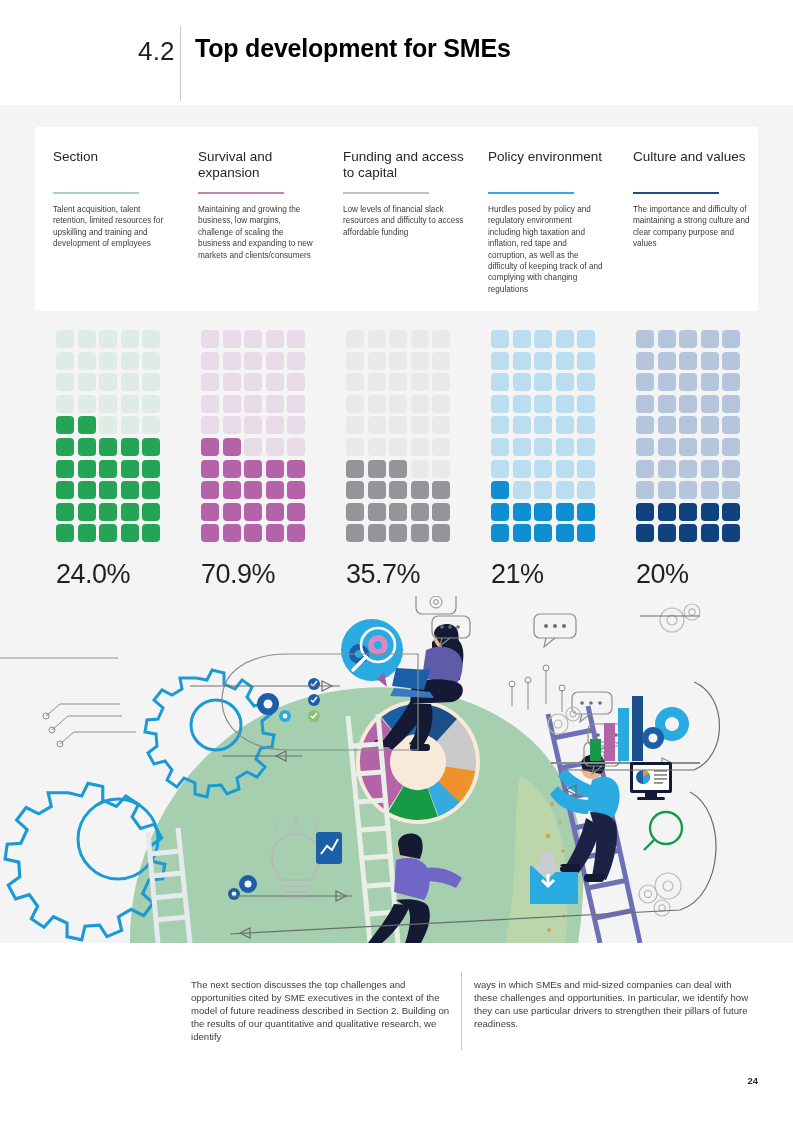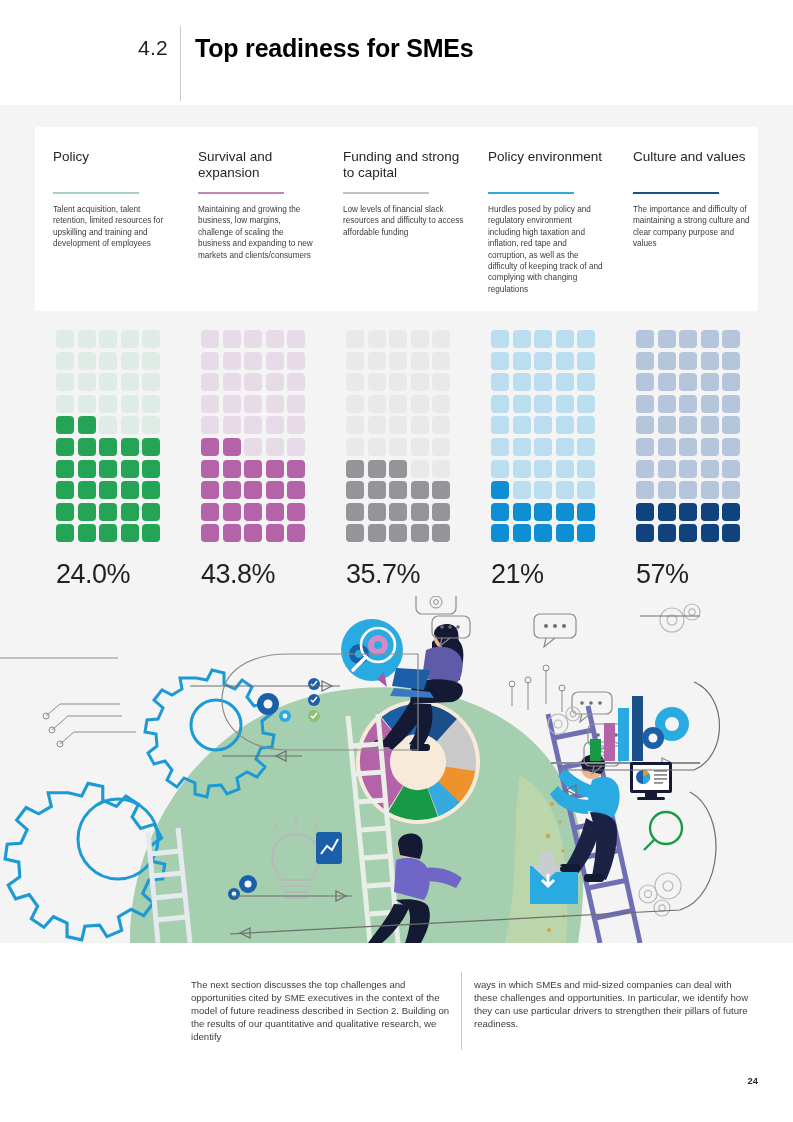--- a/index.html
+++ b/index.html
@@ -6,21 +6,21 @@
   html, body {
     width: 793px; height: 1122px;
     background: #ffffff;
     font-family: "Liberation Sans", sans-serif;
     -webkit-font-smoothing: antialiased;
   }
   .page { position: relative; width: 793px; height: 1122px; overflow: hidden; background:#fff; }
 
   
   .header { position:absolute; left:0; top:0; width:793px; height:105px; background:#ffffff; }
-  .hdr-num { position:absolute; left:138px; top:36px; font-size:21px; color:#231f20; letter-spacing:.2px; }
+  .hdr-num { position:absolute; left:138px; top:36px; font-size:26px; color:#231f20; letter-spacing:.2px; }
   .hdr-rule { position:absolute; left:180px; top:26px; width:1px; height:75px; background:#c9c9c9; }
   .hdr-title { position:absolute; left:195px; top:34px; font-size:25px; font-weight:bold; color:#000; letter-spacing:-0.2px; }
 
   
   .body-bg { position:absolute; left:0; top:105px; width:793px; height:838px; background:#f4f4f4; }
 
   
   .card { position:absolute; left:35px; top:127px; width:723px; height:184px; background:#ffffff; border-radius:3px; }
   .col { position:absolute; top:22px; width:118px; }
   .col-1 { left:18px; } .col-2 { left:163px; } .col-3 { left:308px; width:128px;} .col-4 { left:453px; } .col-5 { left:598px; }
@@ -56,38 +56,38 @@
   .footer-page { position:absolute; right:35px; top:1075px; font-size:9.4px; font-weight:bold; color:#262626; }
 </style>
 </head>
 <body>
 
 <div class="page">
 
   <div class="header">
     <div class="hdr-num">4.2</div>
     <div class="hdr-rule"></div>
-    <div class="hdr-title">Top readiness for SMEs</div>
+    <div class="hdr-title">Top development for SMEs</div>
   </div>
 
   <div class="body-bg"></div>
 
   <div class="card">
     <div class="col col-1">
-      <div class="col-head">Policy</div>
+      <div class="col-head">Section</div>
       <div class="col-rule" style="background: rgb(169, 207, 190);"></div>
       <div class="col-desc">Talent acquisition, talent retention, limited resources for upskilling and training and development of employees</div>
     </div>
     <div class="col col-2">
       <div class="col-head">Survival and expansion</div>
       <div class="col-rule" style="background: rgb(192, 132, 181);"></div>
       <div class="col-desc">Maintaining and growing the business, low margins, challenge of scaling the business and expanding to new markets and clients/consumers</div>
     </div>
     <div class="col col-3">
-      <div class="col-head">Funding and strong to capital</div>
+      <div class="col-head">Funding and access to capital</div>
       <div class="col-rule" style="background: rgb(196, 192, 194);"></div>
       <div class="col-desc">Low levels of financial slack resources and difficulty to access affordable funding</div>
     </div>
     <div class="col col-5">
       <div class="col-head">Culture and values</div>
       <div class="col-rule" style="background: rgb(27, 79, 138);"></div>
       <div class="col-desc">The importance and difficulty of maintaining a strong culture and clear company purpose and values</div>
     </div>
     <div class="col col-4">
       <div class="col-head">Policy environment</div>
@@ -198,21 +198,21 @@
           <div class="cell" style="background: rgb(180, 99, 168);"></div>
           <div class="cell" style="background: rgb(180, 99, 168);"></div>
           <div class="cell" style="background: rgb(180, 99, 168);"></div>
           <div class="cell" style="background: rgb(180, 99, 168);"></div>
           <div class="cell" style="background: rgb(180, 99, 168);"></div>
           <div class="cell" style="background: rgb(180, 99, 168);"></div>
           <div class="cell" style="background: rgb(180, 99, 168);"></div>
           <div class="cell" style="background: rgb(180, 99, 168);"></div>
           <div class="cell" style="background: rgb(180, 99, 168);"></div>
         </div>
-      <div class="pct">43.8%</div>
+      <div class="pct">70.9%</div>
     </div>
     <div class="waffle-group wg-3">
       <div class="grid">
           <div class="cell" style="background: rgb(233, 233, 233);"></div>
           <div class="cell" style="background: rgb(233, 233, 233);"></div>
           <div class="cell" style="background: rgb(233, 233, 233);"></div>
           <div class="cell" style="background: rgb(233, 233, 233);"></div>
           <div class="cell" style="background: rgb(233, 233, 233);"></div>
           <div class="cell" style="background: rgb(233, 233, 233);"></div>
           <div class="cell" style="background: rgb(233, 233, 233);"></div>
@@ -363,21 +363,21 @@
           <div class="cell" style="background: rgb(16, 66, 126);"></div>
           <div class="cell" style="background: rgb(16, 66, 126);"></div>
           <div class="cell" style="background: rgb(16, 66, 126);"></div>
           <div class="cell" style="background: rgb(16, 66, 126);"></div>
           <div class="cell" style="background: rgb(16, 66, 126);"></div>
           <div class="cell" style="background: rgb(16, 66, 126);"></div>
           <div class="cell" style="background: rgb(16, 66, 126);"></div>
           <div class="cell" style="background: rgb(16, 66, 126);"></div>
           <div class="cell" style="background: rgb(16, 66, 126);"></div>
         </div>
-      <div class="pct">57%</div>
+      <div class="pct">20%</div>
     </div>
   </div>
 
   <div class="illus">
     <svg width="793" height="347" viewBox="0 0 793 347">
 
       <path d="M130 347 C128 240 200 120 330 96 C430 78 520 112 560 180 C590 232 585 300 578 347 Z" fill="#a5cfae"></path>
       <path d="M520 180 C560 200 572 260 566 347 L505 347 C520 280 512 215 520 180 Z" fill="#c2d8a8" opacity=".75"></path>
       <g fill="#d79a33" opacity=".8">
         <circle cx="552" cy="208" r="2"></circle>

